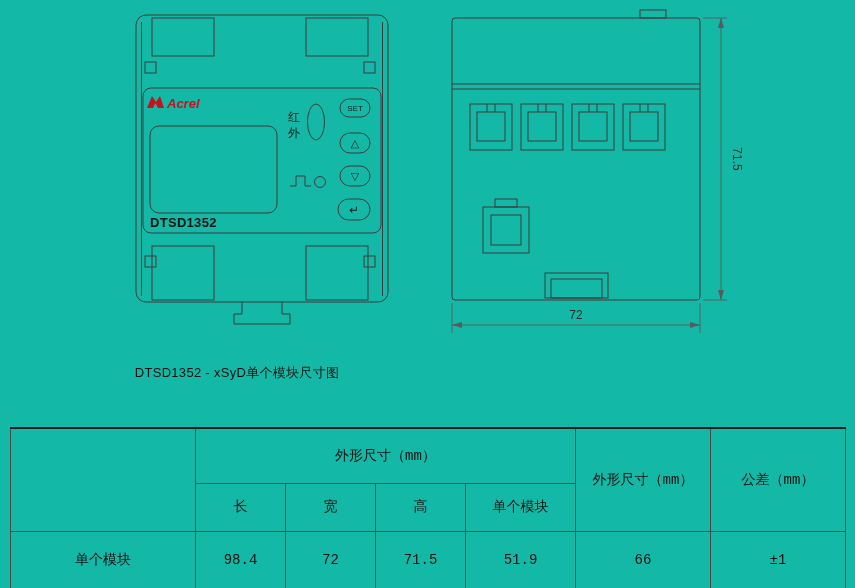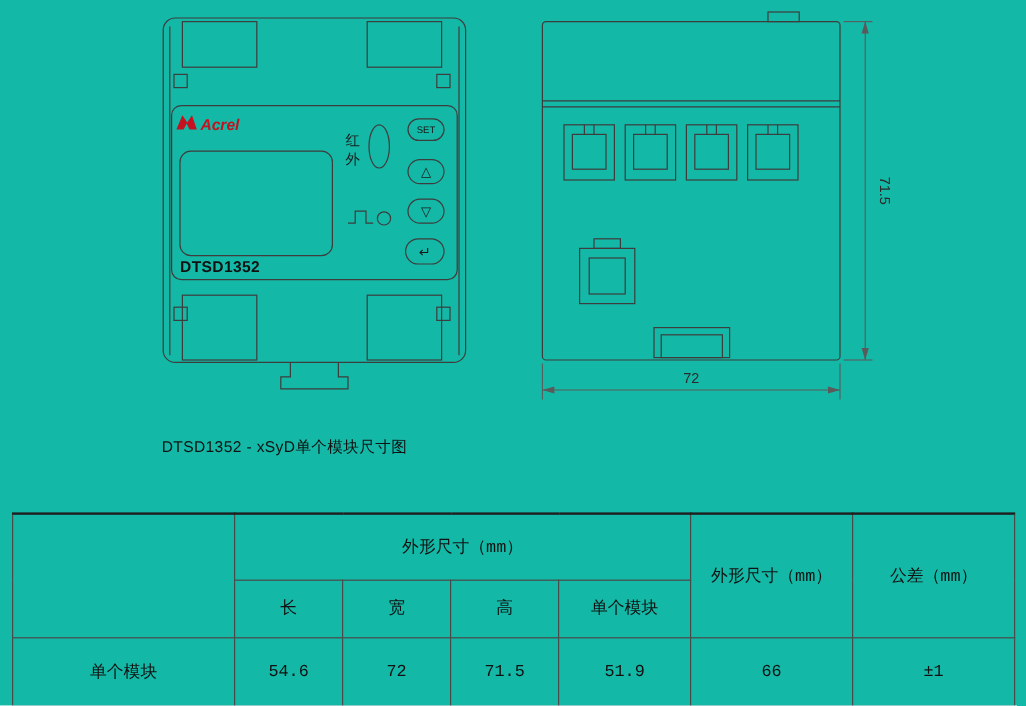--- a/index.html
+++ b/index.html
@@ -162,21 +162,21 @@
         <td rowspan="2">公差（mm）</td>
       </tr>
       <tr class="row-sub">
         <td>长</td>
         <td>宽</td>
         <td>高</td>
         <td>单个模块</td>
       </tr>
       <tr class="row-data">
         <td>单个模块</td>
-        <td>54.6</td>
+        <td>98.4</td>
         <td>72</td>
         <td>71.5</td>
         <td>51.9</td>
         <td>66</td>
         <td>±1</td>
       </tr>
     </tbody>
   </table>
 
 </div>

